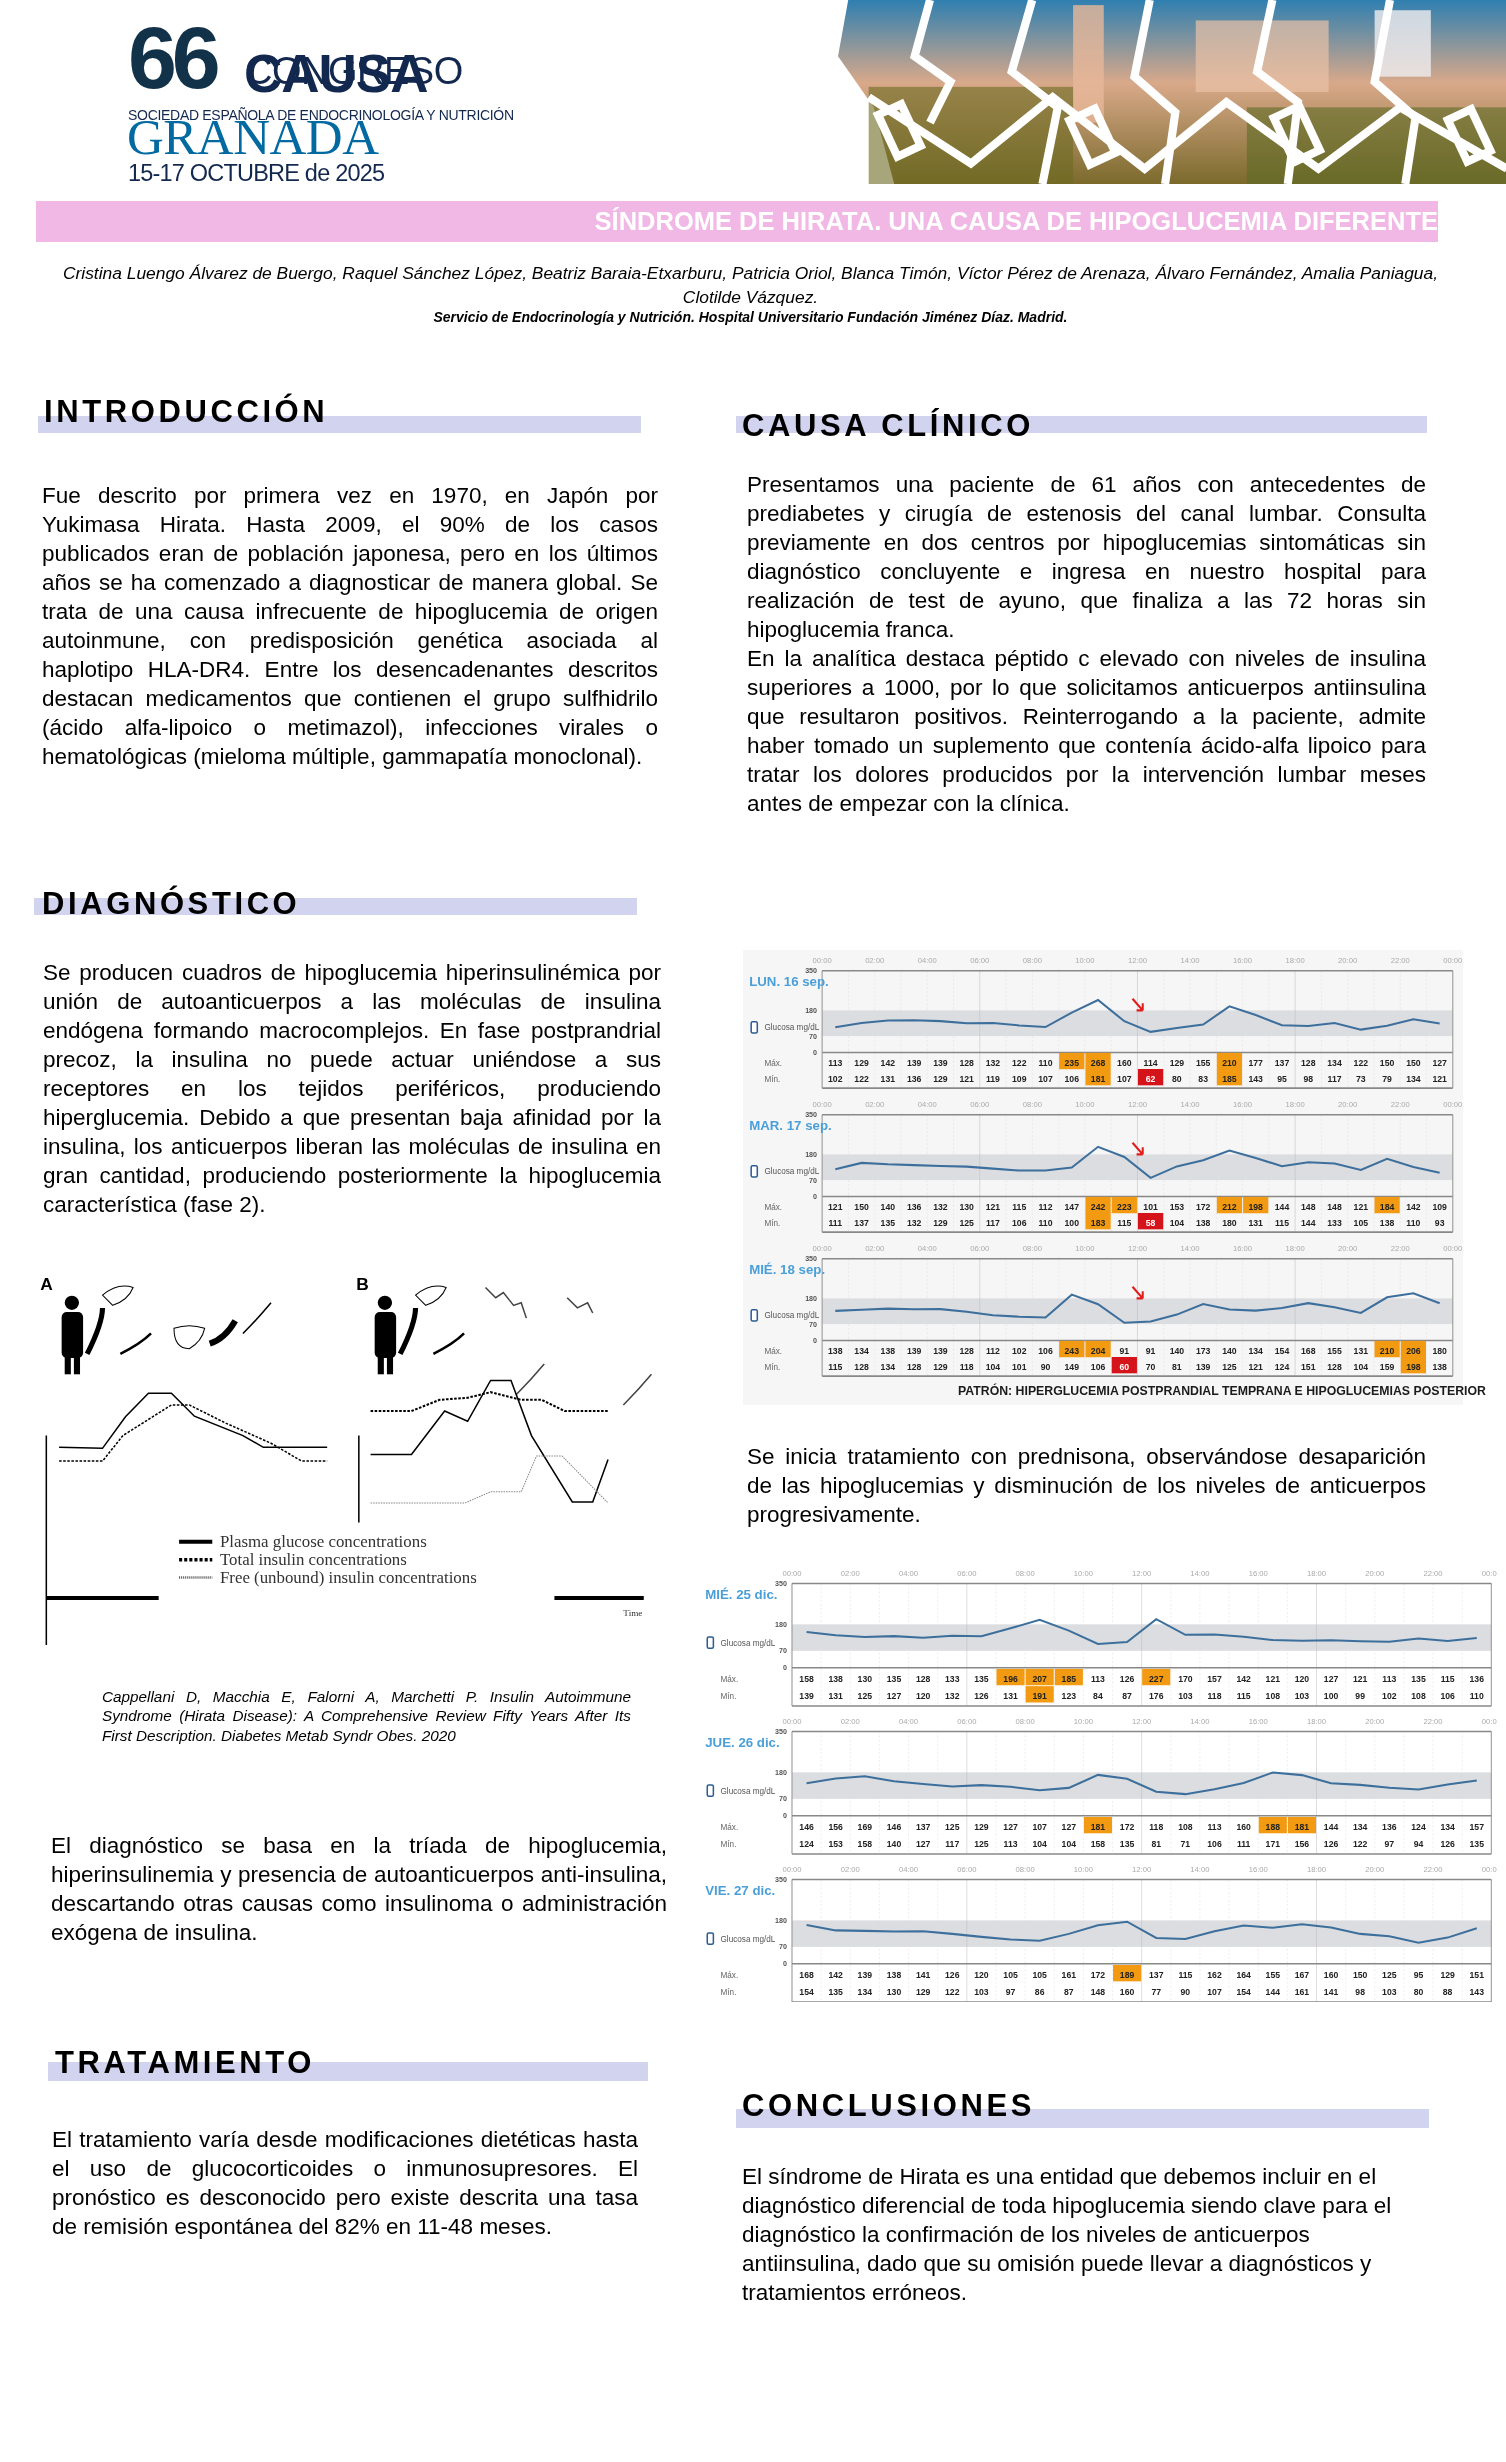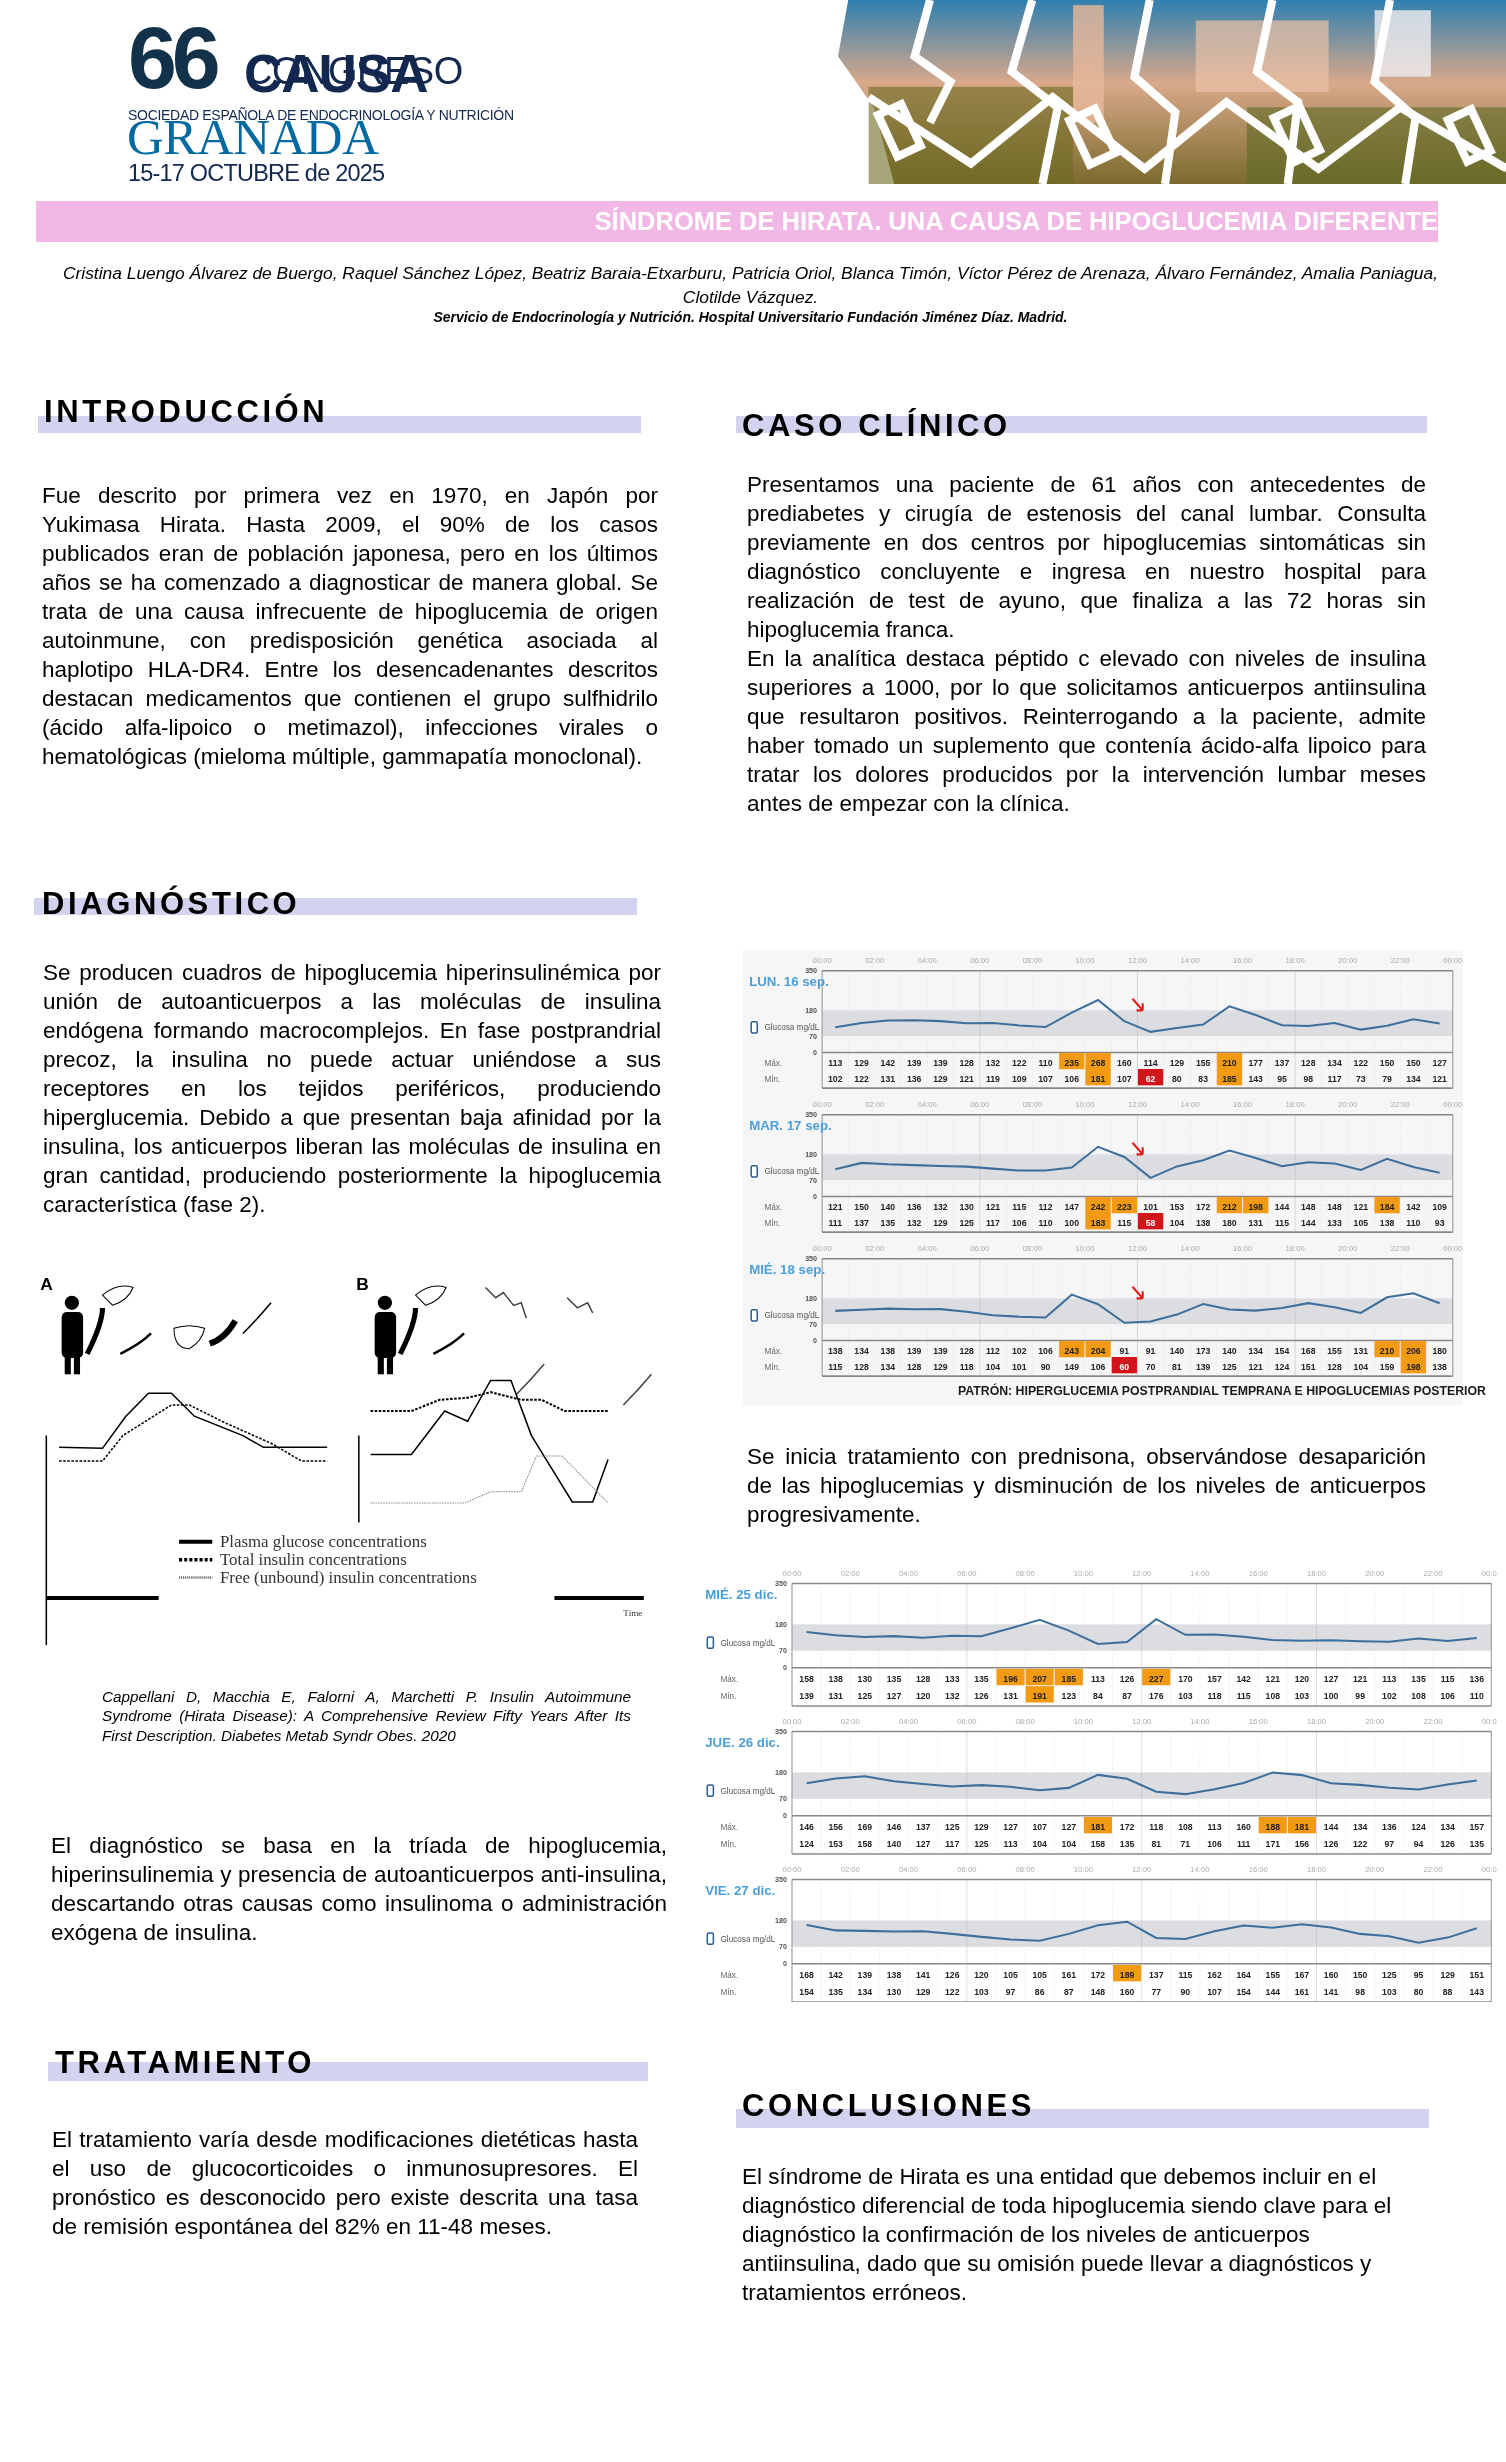--- a/index.html
+++ b/index.html
@@ -84,21 +84,21 @@
   <span>SÍNDROME DE HIRATA. UNA CAUSA DE HIPOGLUCEMIA DIFERENTE</span>
 </div>
 <div class="abs authors">Cristina Luengo Álvarez de Buergo, Raquel Sánchez López, Beatriz Baraia-Etxarburu, Patricia Oriol, Blanca Timón, Víctor Pérez de Arenaza, Álvaro Fernández, Amalia Paniagua, Clotilde Vázquez.</div>
 <div class="abs affil">Servicio de Endocrinología y Nutrición. Hospital Universitario Fundación Jiménez Díaz. Madrid.</div>
 
 <div class="abs sec-bar" style="left:38px; top:416px; width:603px; height:17.4px;"></div>
 <div class="abs sec-title" style="left:44px; top:396px;">INTRODUCCIÓN</div>
 <div class="abs para" style="left:42px; top:481px; width:616px;">Fue descrito por primera vez en 1970, en Japón por Yukimasa Hirata. Hasta 2009, el 90% de los casos publicados eran de población japonesa, pero en los últimos años se ha comenzado a diagnosticar de manera global. Se trata de una causa infrecuente de hipoglucemia de origen autoinmune, con predisposición genética asociada al haplotipo HLA-DR4. Entre los desencadenantes descritos destacan medicamentos que contienen el grupo sulfhidrilo (ácido alfa-lipoico o metimazol), infecciones virales o hematológicas (mieloma múltiple, gammapatía monoclonal).</div>
 
 <div class="abs sec-bar" style="left:736px; top:416px; width:691px; height:17.4px;"></div>
-<div class="abs sec-title" style="left:742px; top:410px;">CASO CLÍNICO</div>
+<div class="abs sec-title" style="left:742px; top:410px;">CAUSA CLÍNICO</div>
 <div class="abs para" style="left:747px; top:470px; width:679px;">
   <p>Presentamos una paciente de 61 años con antecedentes de prediabetes y cirugía de estenosis del canal lumbar. Consulta previamente en dos centros por hipoglucemias sintomáticas sin diagnóstico concluyente e ingresa en nuestro hospital para realización de test de ayuno, que finaliza a las 72 horas sin hipoglucemia franca.</p>
   <p>En la analítica destaca péptido c elevado con niveles de insulina superiores a 1000, por lo que solicitamos anticuerpos antiinsulina que resultaron positivos. Reinterrogando a la paciente, admite haber tomado un suplemento que contenía ácido-alfa lipoico para tratar los dolores producidos por la intervención lumbar meses antes de empezar con la clínica.</p>
 </div>
 
 <div class="abs sec-bar" style="left:34px; top:898px; width:603px; height:17.4px;"></div>
 <div class="abs sec-title" style="left:42px; top:888px;">DIAGNÓSTICO</div>
 <div class="abs para" style="left:43px; top:958px; width:618px;">Se producen cuadros de hipoglucemia hiperinsulinémica por unión de autoanticuerpos a las moléculas de insulina endógena formando macrocomplejos. En fase postprandrial precoz, la insulina no puede actuar uniéndose a sus receptores en los tejidos periféricos, produciendo hiperglucemia. Debido a que presentan baja afinidad por la insulina, los anticuerpos liberan las moléculas de insulina en gran cantidad, produciendo posteriormente la hipoglucemia característica (fase 2).</div>
 
 <div class="abs" style="left:31px; top:1267px; width:623px; height:378px;">

